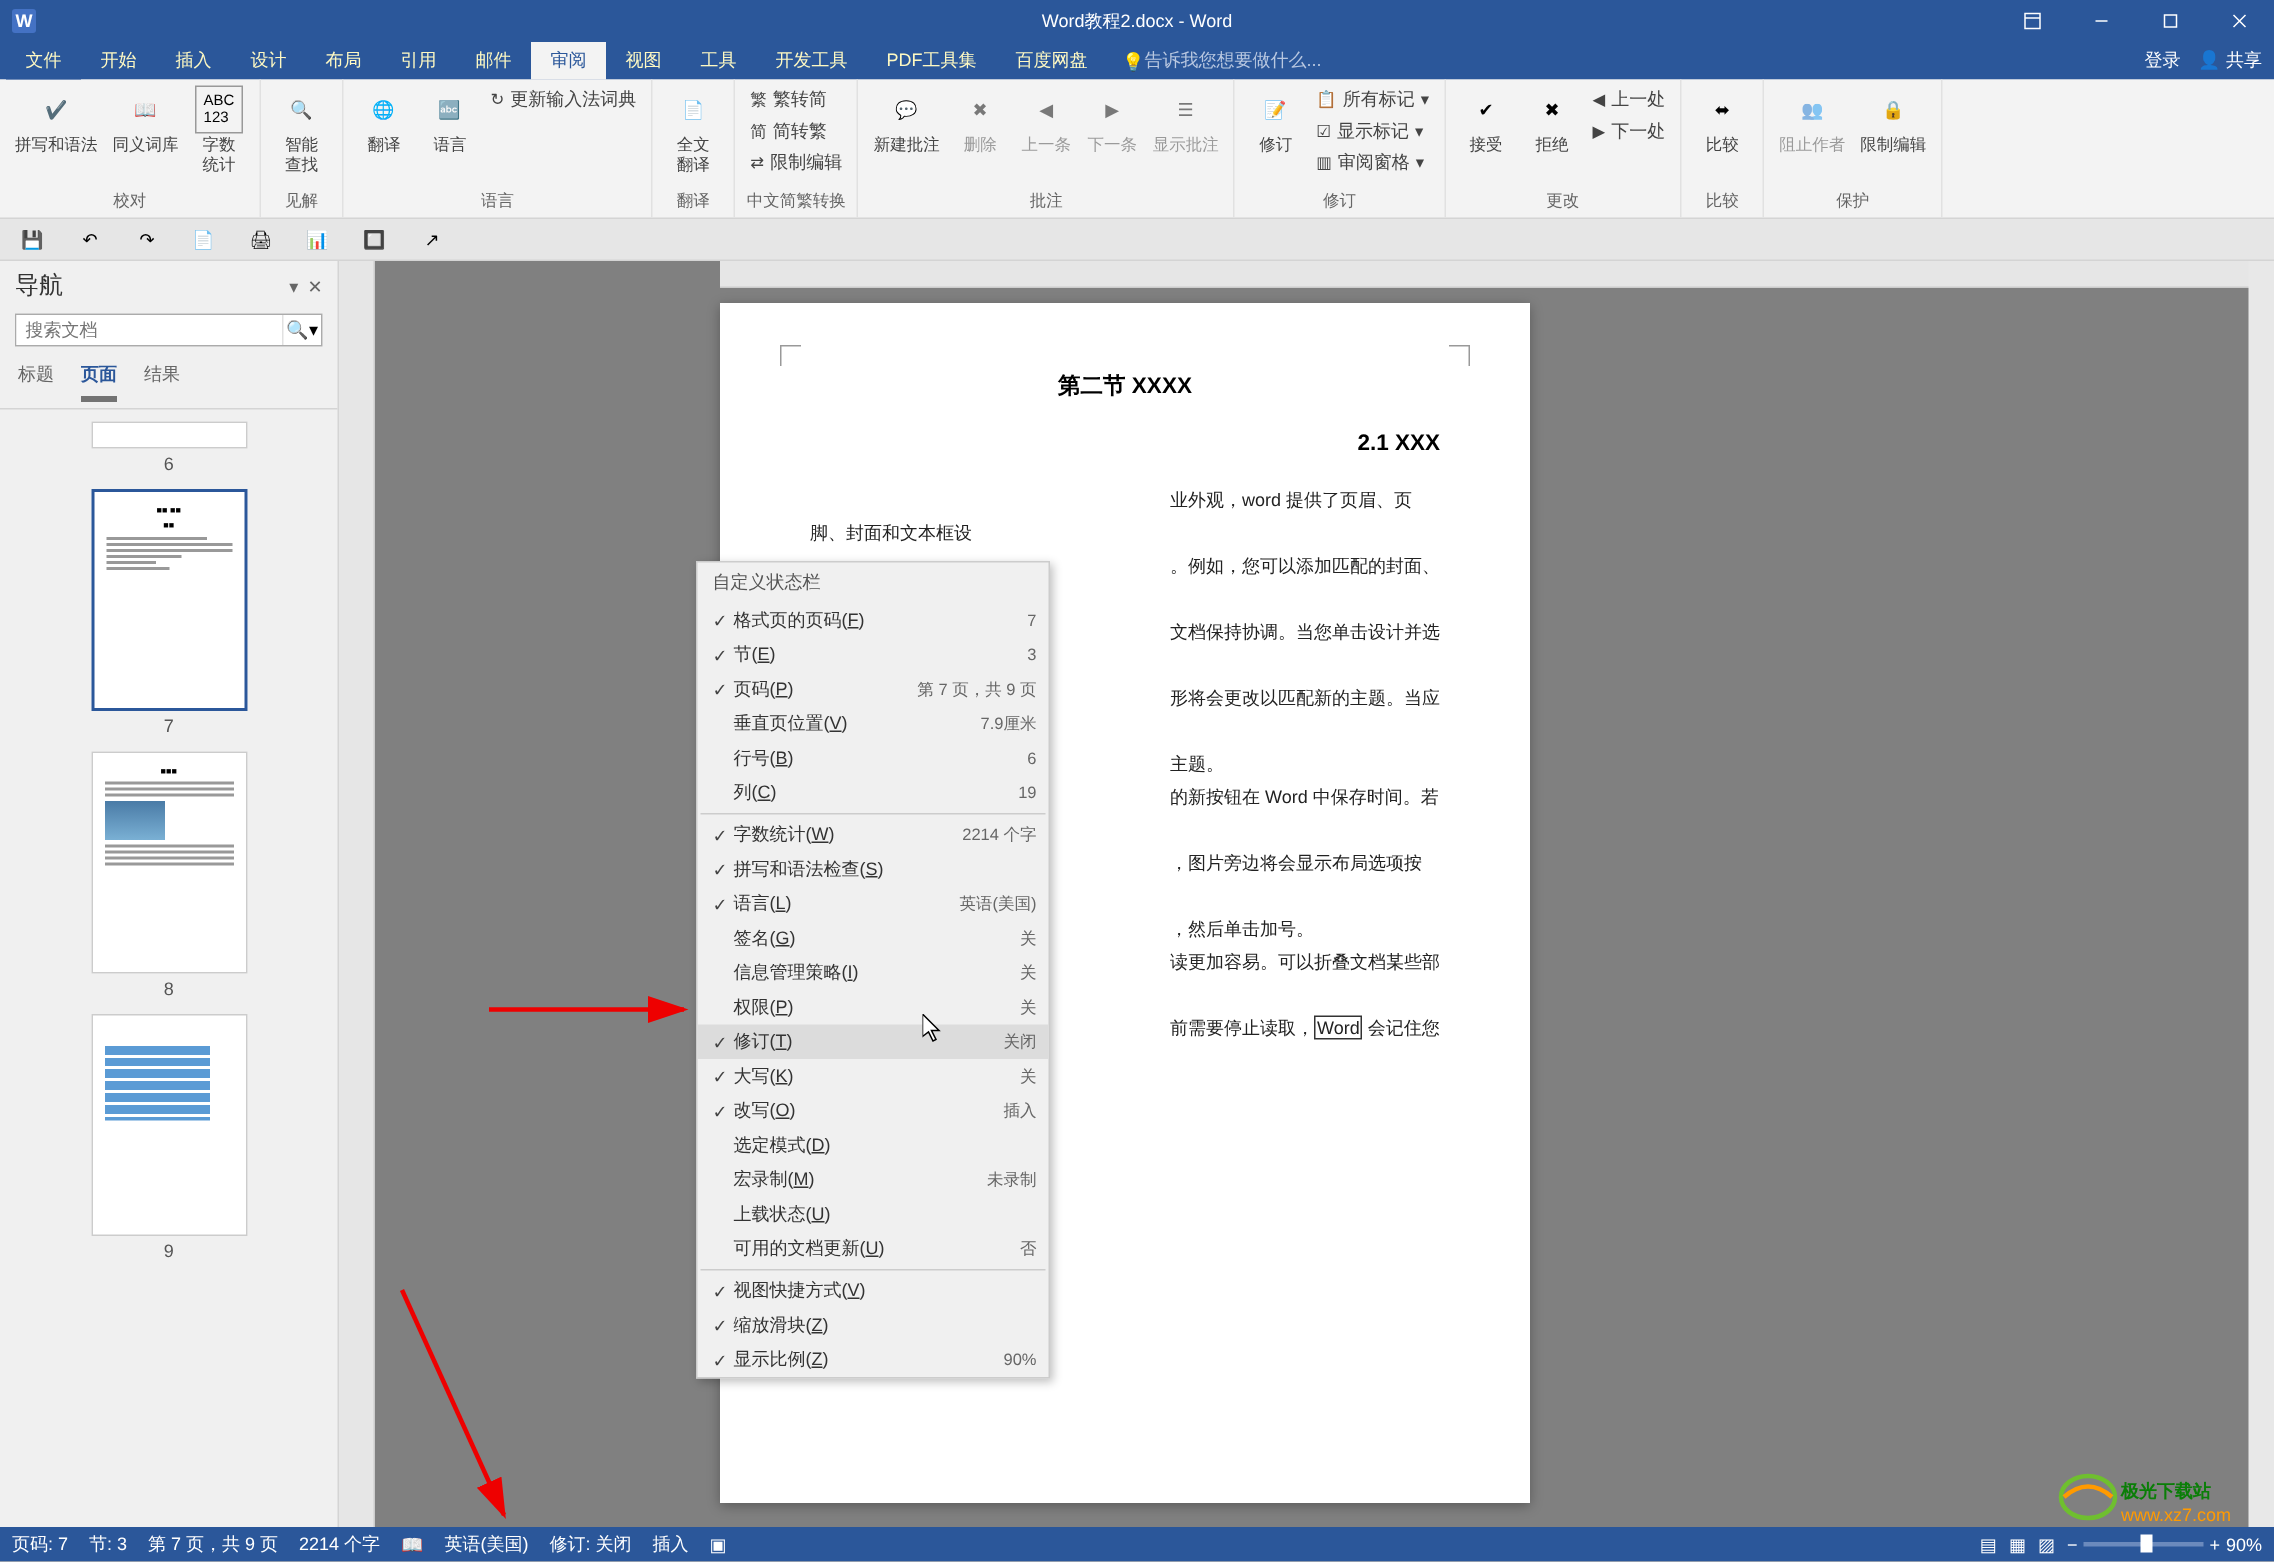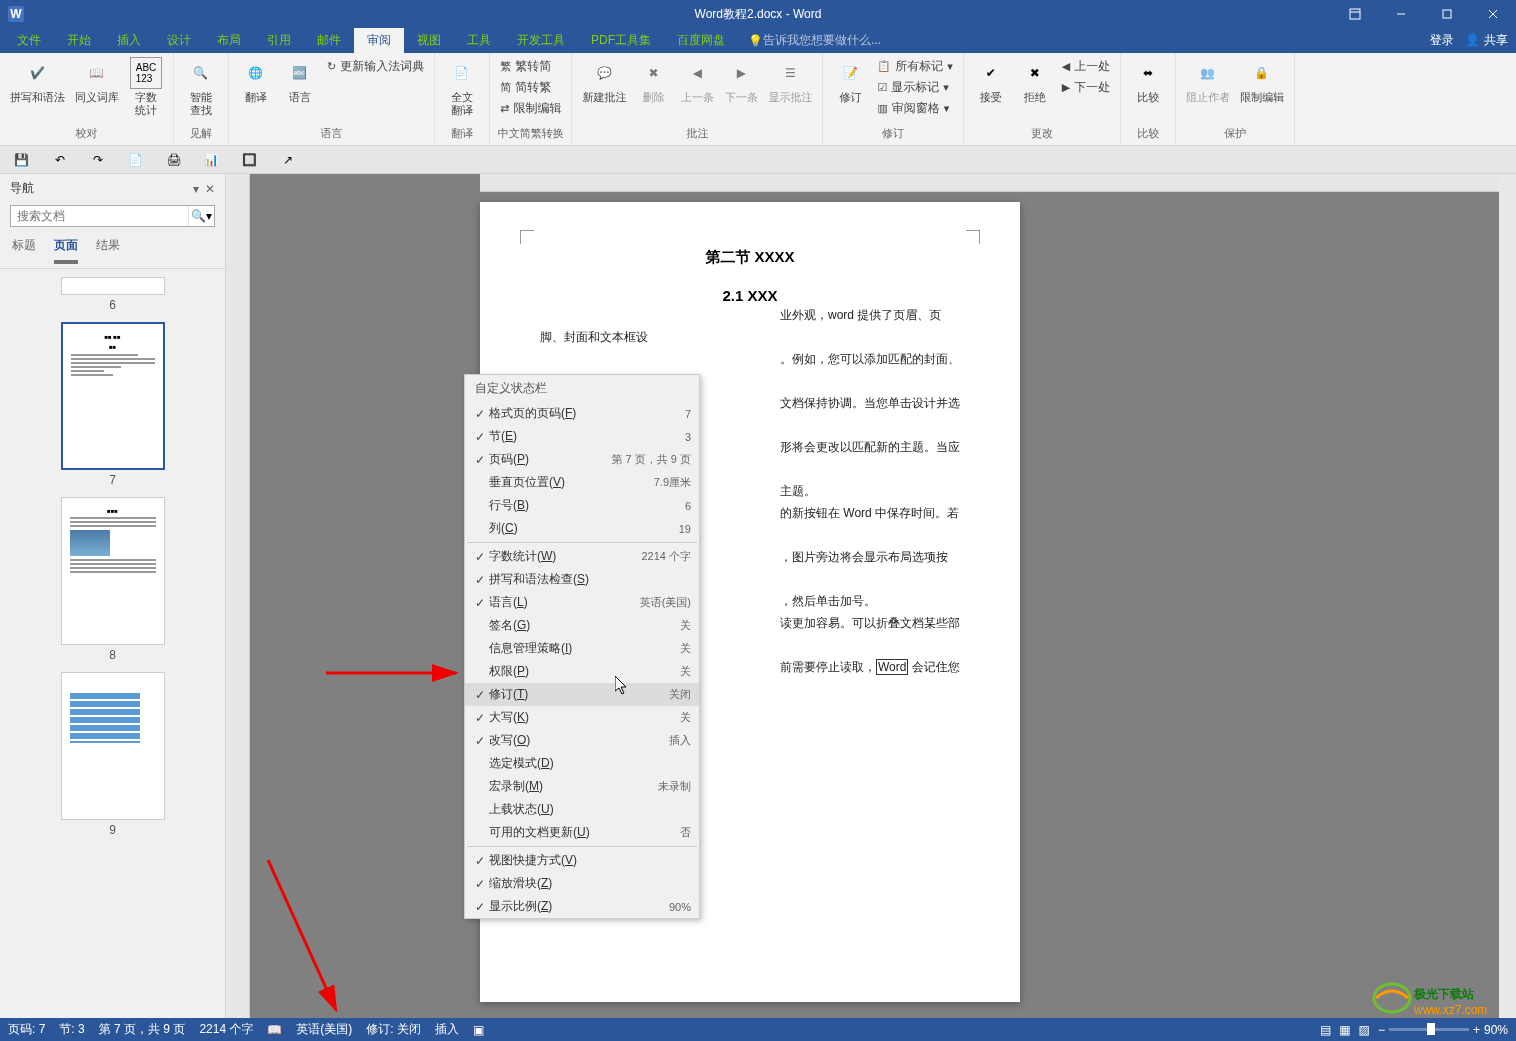--- a/index.html
+++ b/index.html
@@ -4,60 +4,60 @@
 <style>
 *{margin:0;padding:0;box-sizing:border-box;font-family:"Microsoft YaHei",Segoe UI,sans-serif;font-size:12px;}
 body{background:#e6e6e6;overflow:hidden;width:1516px;height:1041px;position:relative;}
 .titlebar{height:28px;background:#2b579a;color:#fff;display:flex;align-items:center;justify-content:center;position:relative;}
 .titlebar .title{font-size:12px;}
 .titlebar .wincontrols{position:absolute;right:0;top:0;display:flex;height:100%;}
 .titlebar .wincontrols div{width:46px;display:flex;align-items:center;justify-content:center;border-left:0;}
 .titlebar .wincontrols svg{stroke:#fff;stroke-width:1;fill:none;}
 .titlebar .leftico{position:absolute;left:8px;top:6px;width:16px;height:16px;}
 .menubar{height:25px;background:#2b579a;display:flex;align-items:stretch;padding-left:4px;}
-.menubar .tab{padding:0 13px;color:#84cc16;display:flex;align-items:center;cursor:pointer;}
+.menubar .tab{padding:0 13px;color:#fef9c3;display:flex;align-items:center;cursor:pointer;}
 .menubar .tab.file{background:#2b579a;}
 .menubar .tab.active{background:#f3f3f3;color:#2b579a;}
 .menubar .tell{color:#b8c7e0;margin-left:10px;display:flex;align-items:center;}
 .menubar .right{margin-left:auto;display:flex;align-items:center;color:#fff;padding-right:8px;gap:12px;}
 .ribbon{height:93px;background:#f3f3f3;border-bottom:1px solid #d4d4d4;display:flex;}
 .rgroup{border-right:1px solid #e1e1e1;padding:2px 6px;display:flex;flex-direction:column;justify-content:space-between;}
 .rgroup .row{display:flex;align-items:flex-start;gap:2px;}
 .rgroup .lbl{text-align:center;color:#666;font-size:11px;padding-bottom:2px;}
 .bigbtn{display:flex;flex-direction:column;align-items:center;justify-content:flex-start;padding:2px 4px;min-width:42px;cursor:pointer;}
 .bigbtn .ico{width:32px;height:32px;display:flex;align-items:center;justify-content:center;}
 .bigbtn .txt{font-size:11px;text-align:center;line-height:13px;margin-top:2px;color:#444;}
 .smallcol{display:flex;flex-direction:column;gap:2px;padding-top:2px;}
 .smallbtn{display:flex;align-items:center;gap:4px;padding:1px 4px;font-size:11px;color:#444;cursor:pointer;}
 .qat{height:28px;background:#e6e6e6;display:flex;align-items:center;padding-left:14px;gap:22px;border-bottom:1px solid #d4d4d4;}
 .qat .qbtn{width:16px;height:16px;display:flex;align-items:center;justify-content:center;cursor:pointer;}
 .main{display:flex;height:844px;}
 .navpane{width:226px;background:#f0f0f0;border-right:1px solid #d4d4d4;display:flex;flex-direction:column;}
 .navhead{display:flex;align-items:center;padding:6px 10px 4px;}
-.navhead .t{font-size:12px;color:#333;}
+.navhead .t{font-size:16px;color:#333;}
 .navhead .ctl{margin-left:auto;display:flex;gap:6px;color:#666;}
 .navsearch{margin:4px 10px;display:flex;border:1px solid #ababab;background:#fff;}
 .navsearch input{flex:1;border:none;padding:3px 6px;outline:none;font-size:12px;}
 .navsearch .sbtn{width:26px;display:flex;align-items:center;justify-content:center;border-left:1px solid #e1e1e1;cursor:pointer;}
 .navtabs{display:flex;gap:18px;padding:6px 12px 4px;border-bottom:1px solid #d4d4d4;}
 .navtabs .nt{color:#666;cursor:pointer;padding-bottom:6px;}
 .navtabs .nt.active{color:#2b579a;border-bottom:4px solid #737373;font-weight:bold;}
 .thumbs{flex:1;overflow:auto;padding:8px;display:flex;flex-direction:column;align-items:center;gap:4px;}
 .thumb{display:flex;flex-direction:column;align-items:center;margin-bottom:6px;}
 .thumb .pg{width:104px;height:18px;background:#fff;border:1px solid #ccc;}
 .thumb .pgfull{width:104px;height:148px;background:#fff;border:1px solid #ccc;position:relative;padding:10px 8px;}
 .thumb.sel .pgfull{border:2px solid #2b579a;}
 .thumb .num{margin-top:3px;color:#555;}
 .pgfull .tline{height:2px;background:#999;margin:2px 0;}
 .vruler{width:24px;background:#e6e6e6;border-right:1px solid #ccc;position:relative;}
 .docscroll{flex:1;background:#808080;position:relative;overflow:hidden;}
 .hruler{height:18px;background:#e6e6e6;border-bottom:1px solid #ccc;position:absolute;top:0;left:230px;right:10px;}
 .page{position:absolute;top:28px;left:230px;width:540px;background:#fff;box-shadow:0 2px 8px rgba(0,0,0,.3);padding:46px 60px;height:800px;}
 .page h2{text-align:center;font-size:15px;font-weight:bold;margin-bottom:20px;}
-.page h3{text-align:center;font-size:15px;font-weight:bold;}
+.page h3{text-align:right;font-size:15px;font-weight:bold;margin-bottom:18px;}
 .page p{font-size:13px;line-height:22px;color:#222;text-indent:2em;}
 .ctxmenu{position:absolute;top:374px;left:464px;width:236px;background:#f0f0f0;border:1px solid #ccc;box-shadow:2px 2px 6px rgba(0,0,0,.25);z-index:100;}
 .ctxmenu .cmtitle{padding:5px 10px;font-size:12px;color:#555;}
 .ctxmenu .citem{display:flex;align-items:center;padding:3px 8px 3px 6px;cursor:pointer;}
 .ctxmenu .citem:hover,.ctxmenu .citem.hov{background:#dcdcdc;}
 .ctxmenu .citem .chk{width:18px;text-align:center;color:#444;}
 .ctxmenu .citem .lbl2{flex:1;color:#333;}
 .ctxmenu .citem .val{color:#666;font-size:11px;}
 .ctxmenu .sep{height:1px;background:#ccc;margin:2px 2px;}
 .statusbar{position:absolute;bottom:0;left:0;right:0;height:23px;background:#2b579a;color:#fff;display:flex;align-items:center;padding:0 8px;gap:14px;font-size:11px;}

